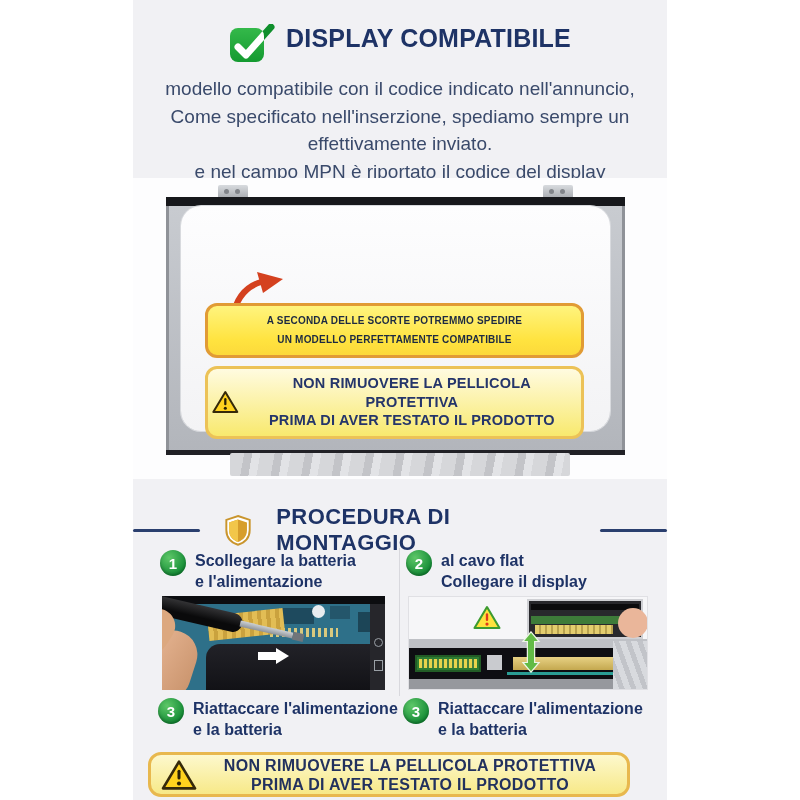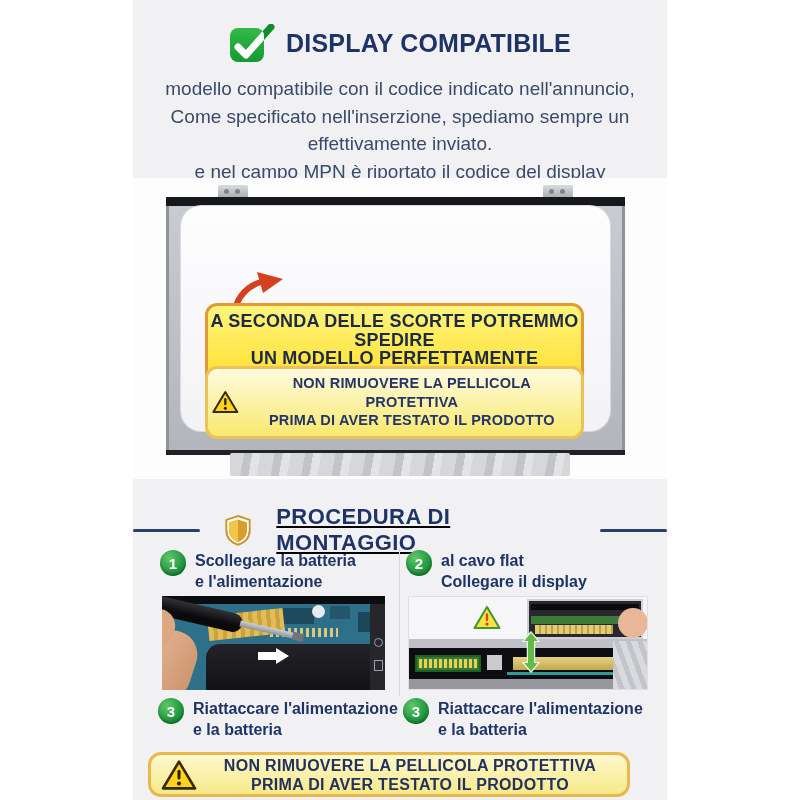--- a/index.html
+++ b/index.html
@@ -1,42 +1,42 @@
 <!DOCTYPE html>
 <html><head>
 <meta charset="utf-8">
 <style>
   html,body{margin:0;padding:0;}
   body{width:800px;height:800px;background:#ffffff;font-family:"Liberation Sans",sans-serif;position:relative;overflow:hidden;}
   .content{position:absolute;left:133px;top:0;width:534px;height:800px;background:#f1f1f4;}
 
   
-  .header-row{position:absolute;top:24px;left:0;width:100%;display:flex;align-items:center;justify-content:center;gap:11px;}
+  .header-row{position:absolute;top:24px;left:0;width:100%;display:flex;justify-content:center;gap:11px;}
   .title{font-size:25px;font-weight:bold;color:#1e3366;letter-spacing:.2px;}
   .intro{position:absolute;top:75px;left:0;width:100%;text-align:center;font-size:19px;line-height:27.5px;color:#3a4a6b;}
 
   
   .photo{position:absolute;top:178px;left:0;width:534px;height:301px;background:#fdfdfe;}
   .panel{position:absolute;left:33px;top:19px;width:459px;height:258px;background:linear-gradient(180deg,#c9ccd1,#b2b5bb);box-shadow:inset 3px 0 0 #8f9298,inset -3px 0 0 #8f9298;}
   .panel-top{position:absolute;top:0;left:0;right:0;height:9px;background:#17181c;}
   .panel-bottom{position:absolute;bottom:0;left:0;right:0;height:5px;background:#212126;}
   .screen{position:absolute;left:15px;right:15px;top:9px;bottom:24px;background:linear-gradient(180deg,#fdfdfe,#f3f3f5);border-radius:20px;box-shadow:0 0 0 1px #d8dade;}
   .bracket{position:absolute;top:-12px;width:30px;height:13px;background:linear-gradient(#d8dbdf,#a9acb1);border-radius:2px 2px 0 0;}
   .bracket.bl{left:52px;} .bracket.br{right:52px;}
   .hole{position:absolute;top:4px;width:5px;height:5px;border-radius:50%;background:#81848a;}
   .hole.h1{left:6px;} .hole.h2{left:17px;}
   .foil{position:absolute;left:97px;top:275px;width:340px;height:23px;background:repeating-linear-gradient(100deg,#d6d7da 0 14px,#c3c4c8 14px 22px,#e2e3e6 22px 30px);border-radius:2px;}
   .red-arrow{position:absolute;left:92px;top:93px;width:64px;height:48px;}
 
   .ylabel{position:absolute;left:72px;width:379px;border-radius:12px;text-align:center;font-weight:bold;box-sizing:border-box;}
-  .ylabel1{top:125px;border:3px solid #e19b35;background:linear-gradient(180deg,#fff47e,#ffe33f 70%,#fcd93a);padding:6px 0;color:#1d2a42;font-size:18px;line-height:18.5px;letter-spacing:.2px;}
+  .ylabel1{top:125px;border:3px solid #e19b35;background:linear-gradient(180deg,#fff47e,#ffe33f 70%,#fcd93a);padding:6px 0;color:#1d2a42;font-size:10px;line-height:18.5px;letter-spacing:.2px;}
   .ylabel2{top:188px;border:3px solid #ecc257;background:linear-gradient(180deg,#fffbe0,#f8e96e);padding:5px 4px 6px;color:#25356a;font-size:14.5px;line-height:18.5px;display:flex;align-items:center;justify-content:center;gap:8px;letter-spacing:.2px;}
 
   
-  .assembly-head{position:absolute;top:504px;left:0;width:100%;display:flex;align-items:center;justify-content:center;gap:24px;text-decoration:underline;}
+  .assembly-head{position:absolute;top:504px;left:0;width:100%;display:flex;align-items:center;justify-content:center;gap:24px;}
   .hline{width:72px;height:3px;background:#2a3f6e;border-radius:2px;}
   .assembly-title{font-size:22px;font-weight:bold;color:#1e3366;letter-spacing:.4px;}
 
   
   .steps{position:absolute;top:548px;left:0;width:100%;height:200px;}
   .divider{position:absolute;left:266px;top:0;width:1px;height:148px;background:#d8d8dd;}
   .step-head{position:absolute;display:flex;gap:9px;align-items:flex-start;}
   .sh1{left:27px;top:2px;} .sh2{left:273px;top:2px;} .sh3{left:25px;top:150px;} .sh4{left:270px;top:150px;}
   .badge{width:26px;height:26px;border-radius:50%;background:radial-gradient(circle at 35% 30%,#5ec768,#128a34 75%);color:#ffffff;font-weight:bold;font-size:15px;display:flex;align-items:center;justify-content:center;flex:0 0 26px;box-shadow:inset 0 -2px 3px rgba(0,0,0,.25);}
   .step-text{font-size:16px;font-weight:bold;color:#1e3366;line-height:20.5px;padding-top:1px;}

